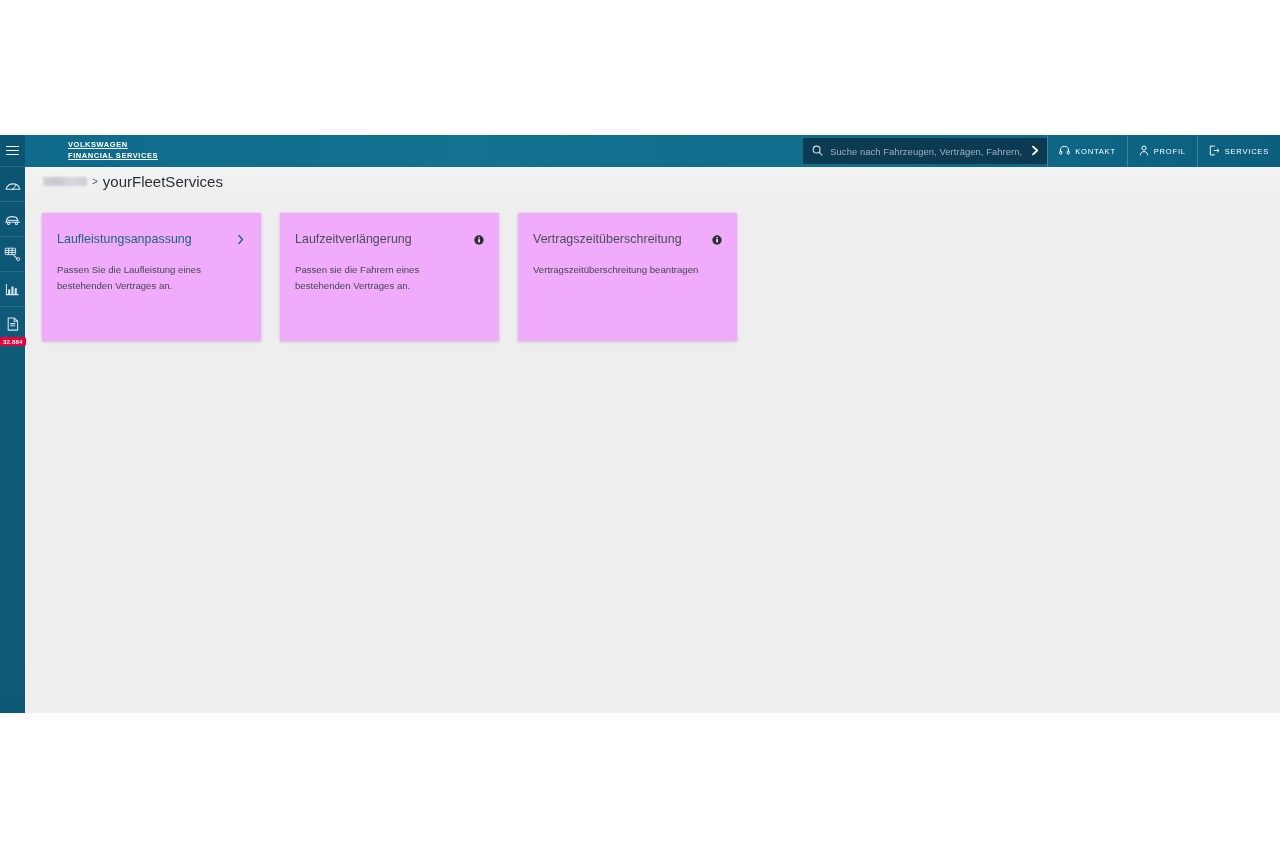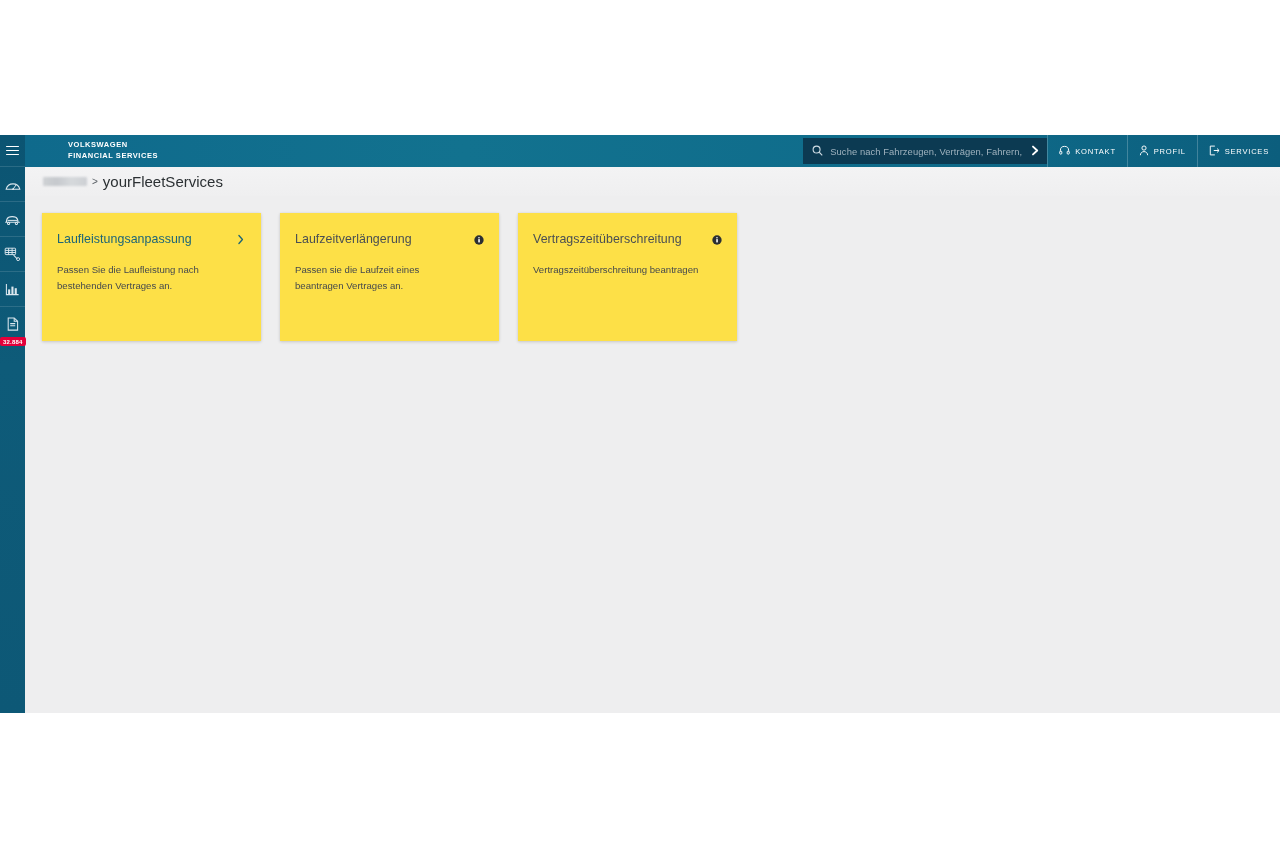--- a/index.html
+++ b/index.html
@@ -71,21 +71,21 @@
   }
   #logo {
     padding-left: 43px;
     display: flex; flex-direction: column; justify-content: center;
     color: #ffffff;
     font-size: 7.5px;
     font-weight: bold;
     letter-spacing: 0.55px;
     line-height: 1.45;
   }
-  #logo span { display: block; }
+  #logo span { display: block; text-decoration: underline; }
   #header-spacer { flex: 1 1 auto; }
 
   #search-wrap {
     width: 244px;
     display: flex; align-items: center;
     background: #0c3a52;
     margin: 3px 0;
     padding: 0 7px 0 9px;
     gap: 7px;
   }
@@ -141,21 +141,21 @@
     position: absolute;
     left: 25px; top: 61px;
     width: 1255px; height: 517px;
     background: #eeeeef;
     padding: 17px 0 0 17px;
   }
   #card-row { display: flex; gap: 19px; }
   .card {
     width: 219px;
     height: 128px;
-    background: #fde047;
+    background: #f0abfc;
     box-shadow: 0 1px 3px rgba(0,0,0,0.16), 0 0 1px rgba(0,0,0,0.08);
     padding: 18px 15px 0 15px;
     position: relative;
   }
   .card-head {
     display: flex; align-items: center; justify-content: space-between;
     gap: 6px;
     min-height: 18px;
   }
   .card-title {
@@ -327,36 +327,36 @@
 
       <section class="card">
         <div class="card-head">
           <div class="card-title active">Laufleistungsanpassung</div>
           <span class="chev">
             <svg width="7" height="11" viewBox="0 0 8 12" fill="none" stroke="#1d6577" stroke-width="1.5" stroke-linecap="round" stroke-linejoin="round">
               <path d="M2.2 1.4L6.2 6L2.2 10.6"></path>
             </svg>
           </span>
         </div>
-        <div class="card-body">Passen Sie die Laufleistung nach bestehenden Vertrages an.</div>
+        <div class="card-body">Passen Sie die Laufleistung eines bestehenden Vertrages an.</div>
       </section>
 
 
       <section class="card">
         <div class="card-head">
           <div class="card-title muted">Laufzeitverlängerung</div>
           <span class="info-ic">
             <svg width="10" height="10" viewBox="0 0 12 12">
               <circle cx="6" cy="6" r="5.6" fill="#2b2f33"></circle>
               <circle cx="6" cy="3.2" r="0.95" fill="#ffffff"></circle>
               <rect x="5.1" y="4.8" width="1.9" height="4.2" rx="0.5" fill="#ffffff"></rect>
             </svg>
           </span>
         </div>
-        <div class="card-body">Passen sie die Laufzeit eines beantragen Vertrages an.</div>
+        <div class="card-body">Passen sie die Fahrern eines bestehenden Vertrages an.</div>
       </section>
 
       <section class="card">
         <div class="card-head">
           <div class="card-title muted">Vertragszeitüberschreitung</div>
           <span class="info-ic">
             <svg width="10" height="10" viewBox="0 0 12 12">
               <circle cx="6" cy="6" r="5.6" fill="#2b2f33"></circle>
               <circle cx="6" cy="3.2" r="0.95" fill="#ffffff"></circle>
               <rect x="5.1" y="4.8" width="1.9" height="4.2" rx="0.5" fill="#ffffff"></rect>

